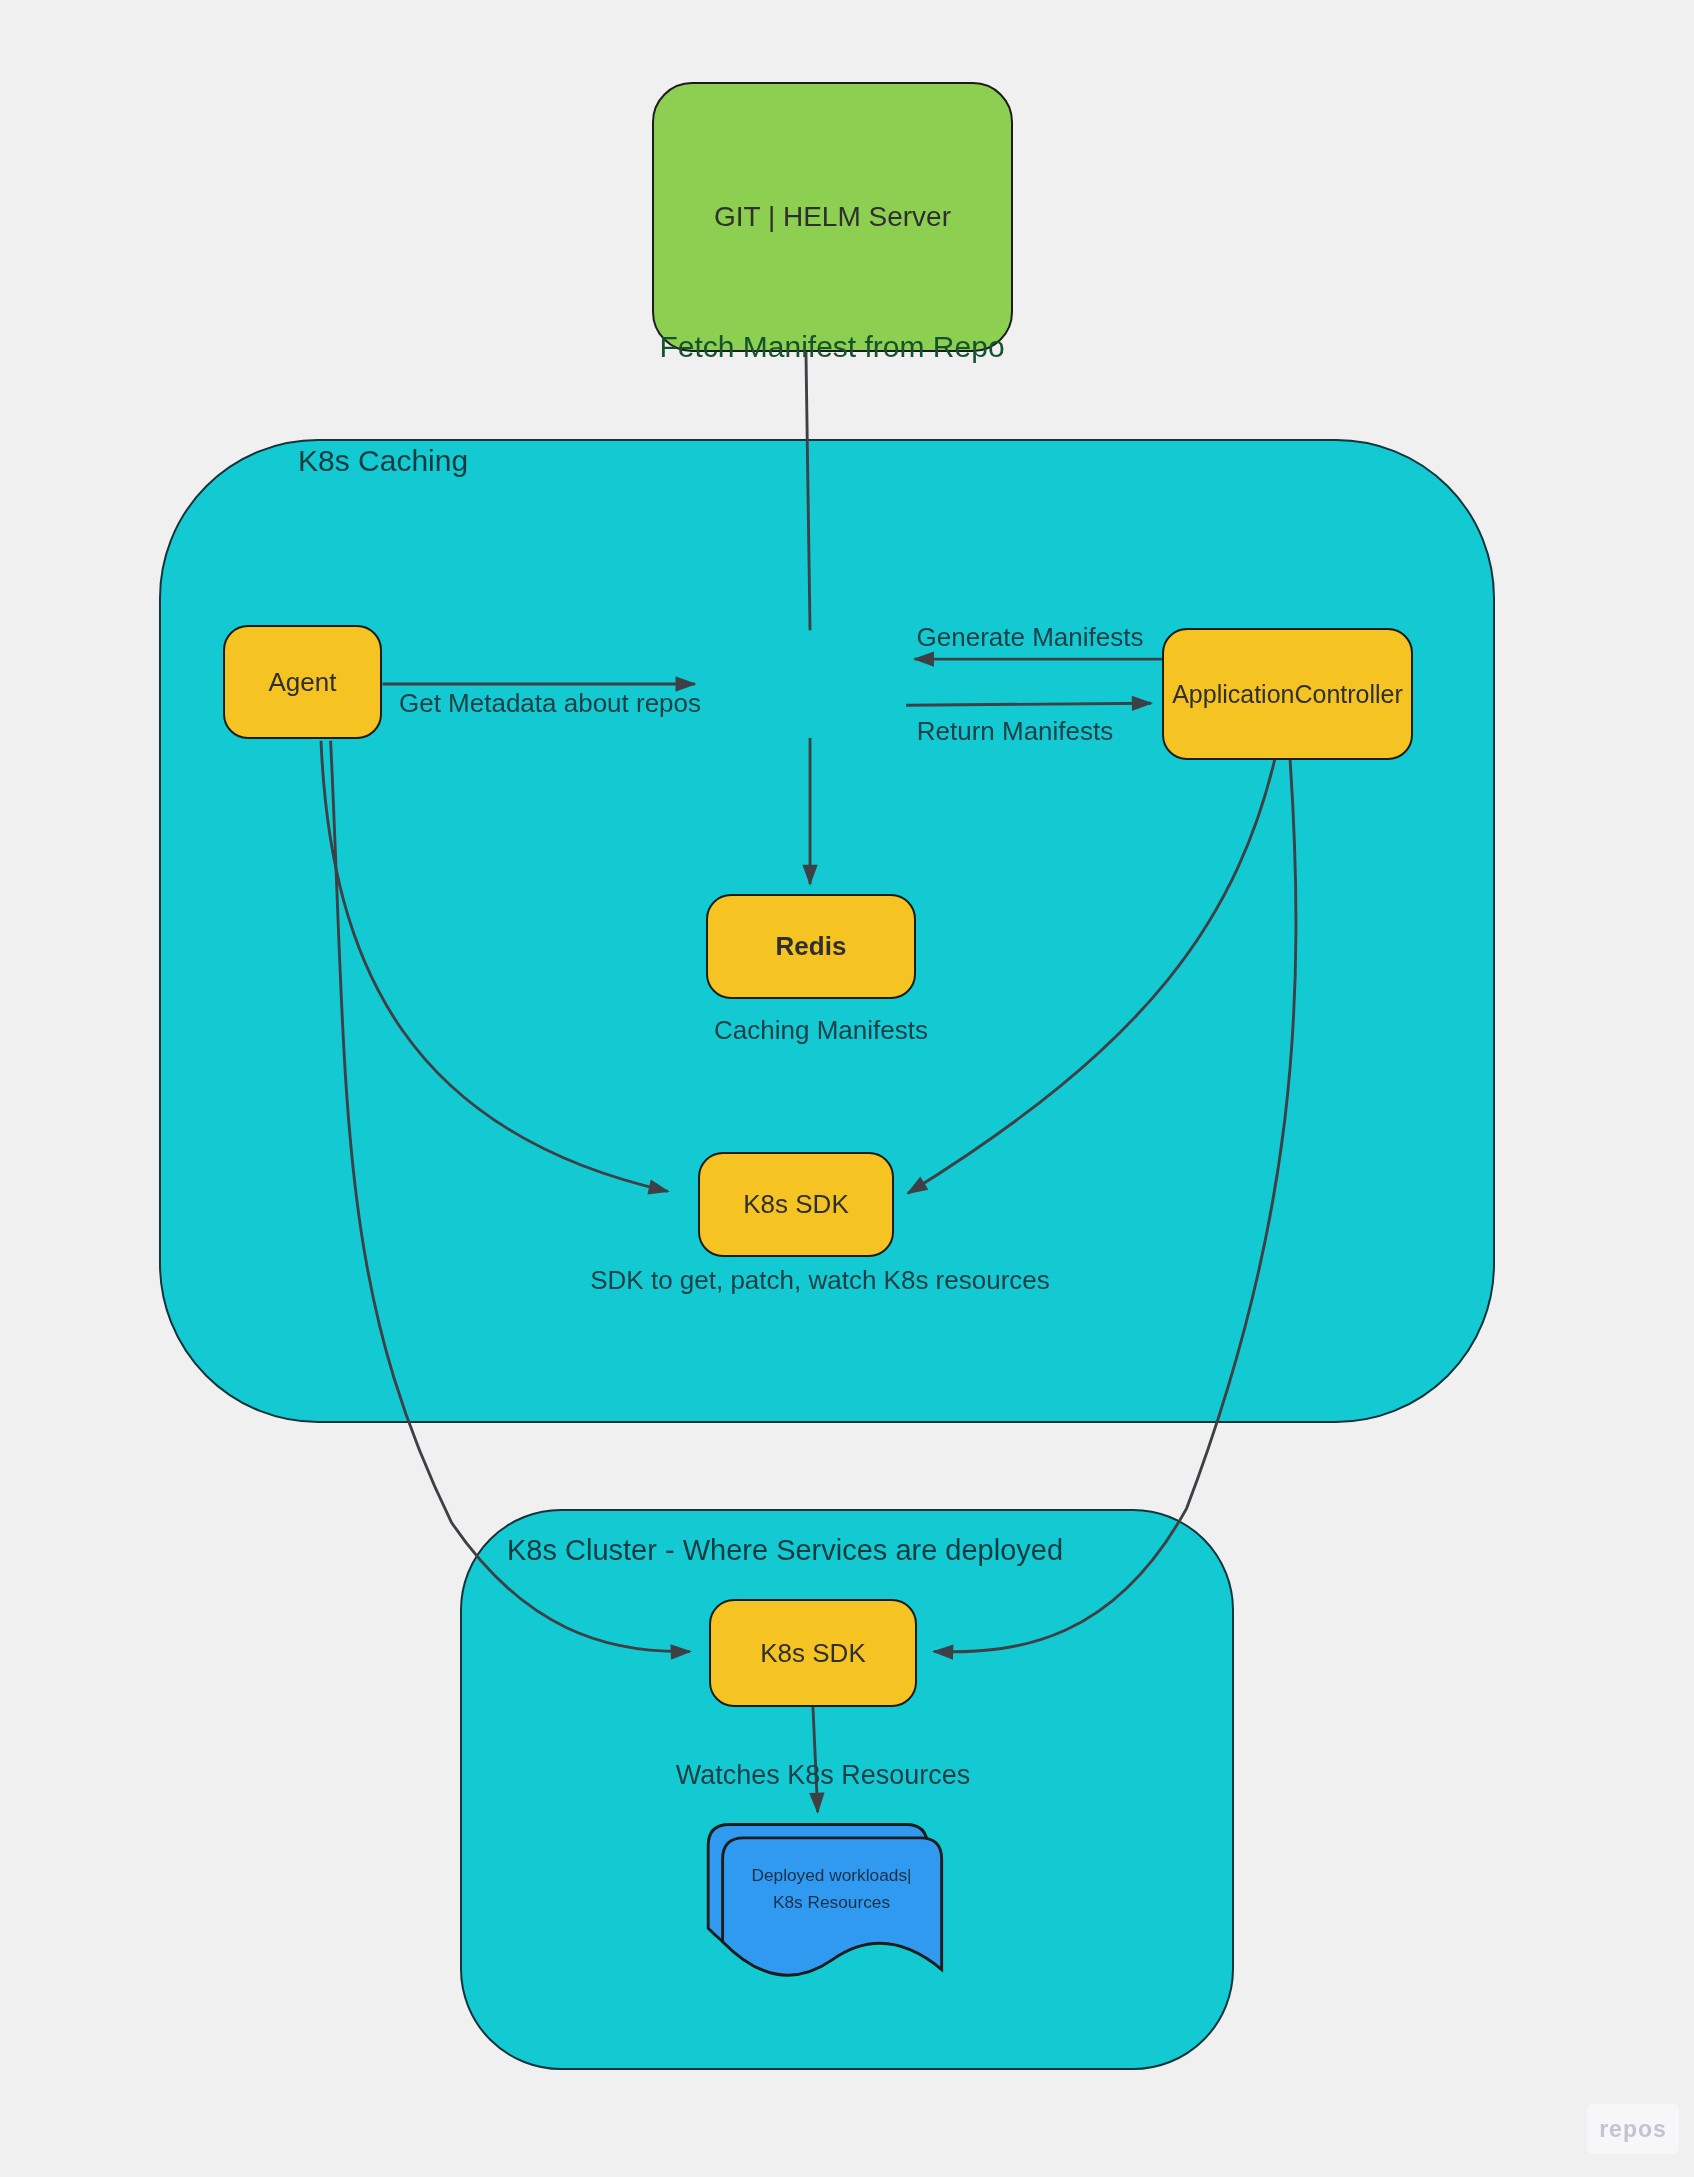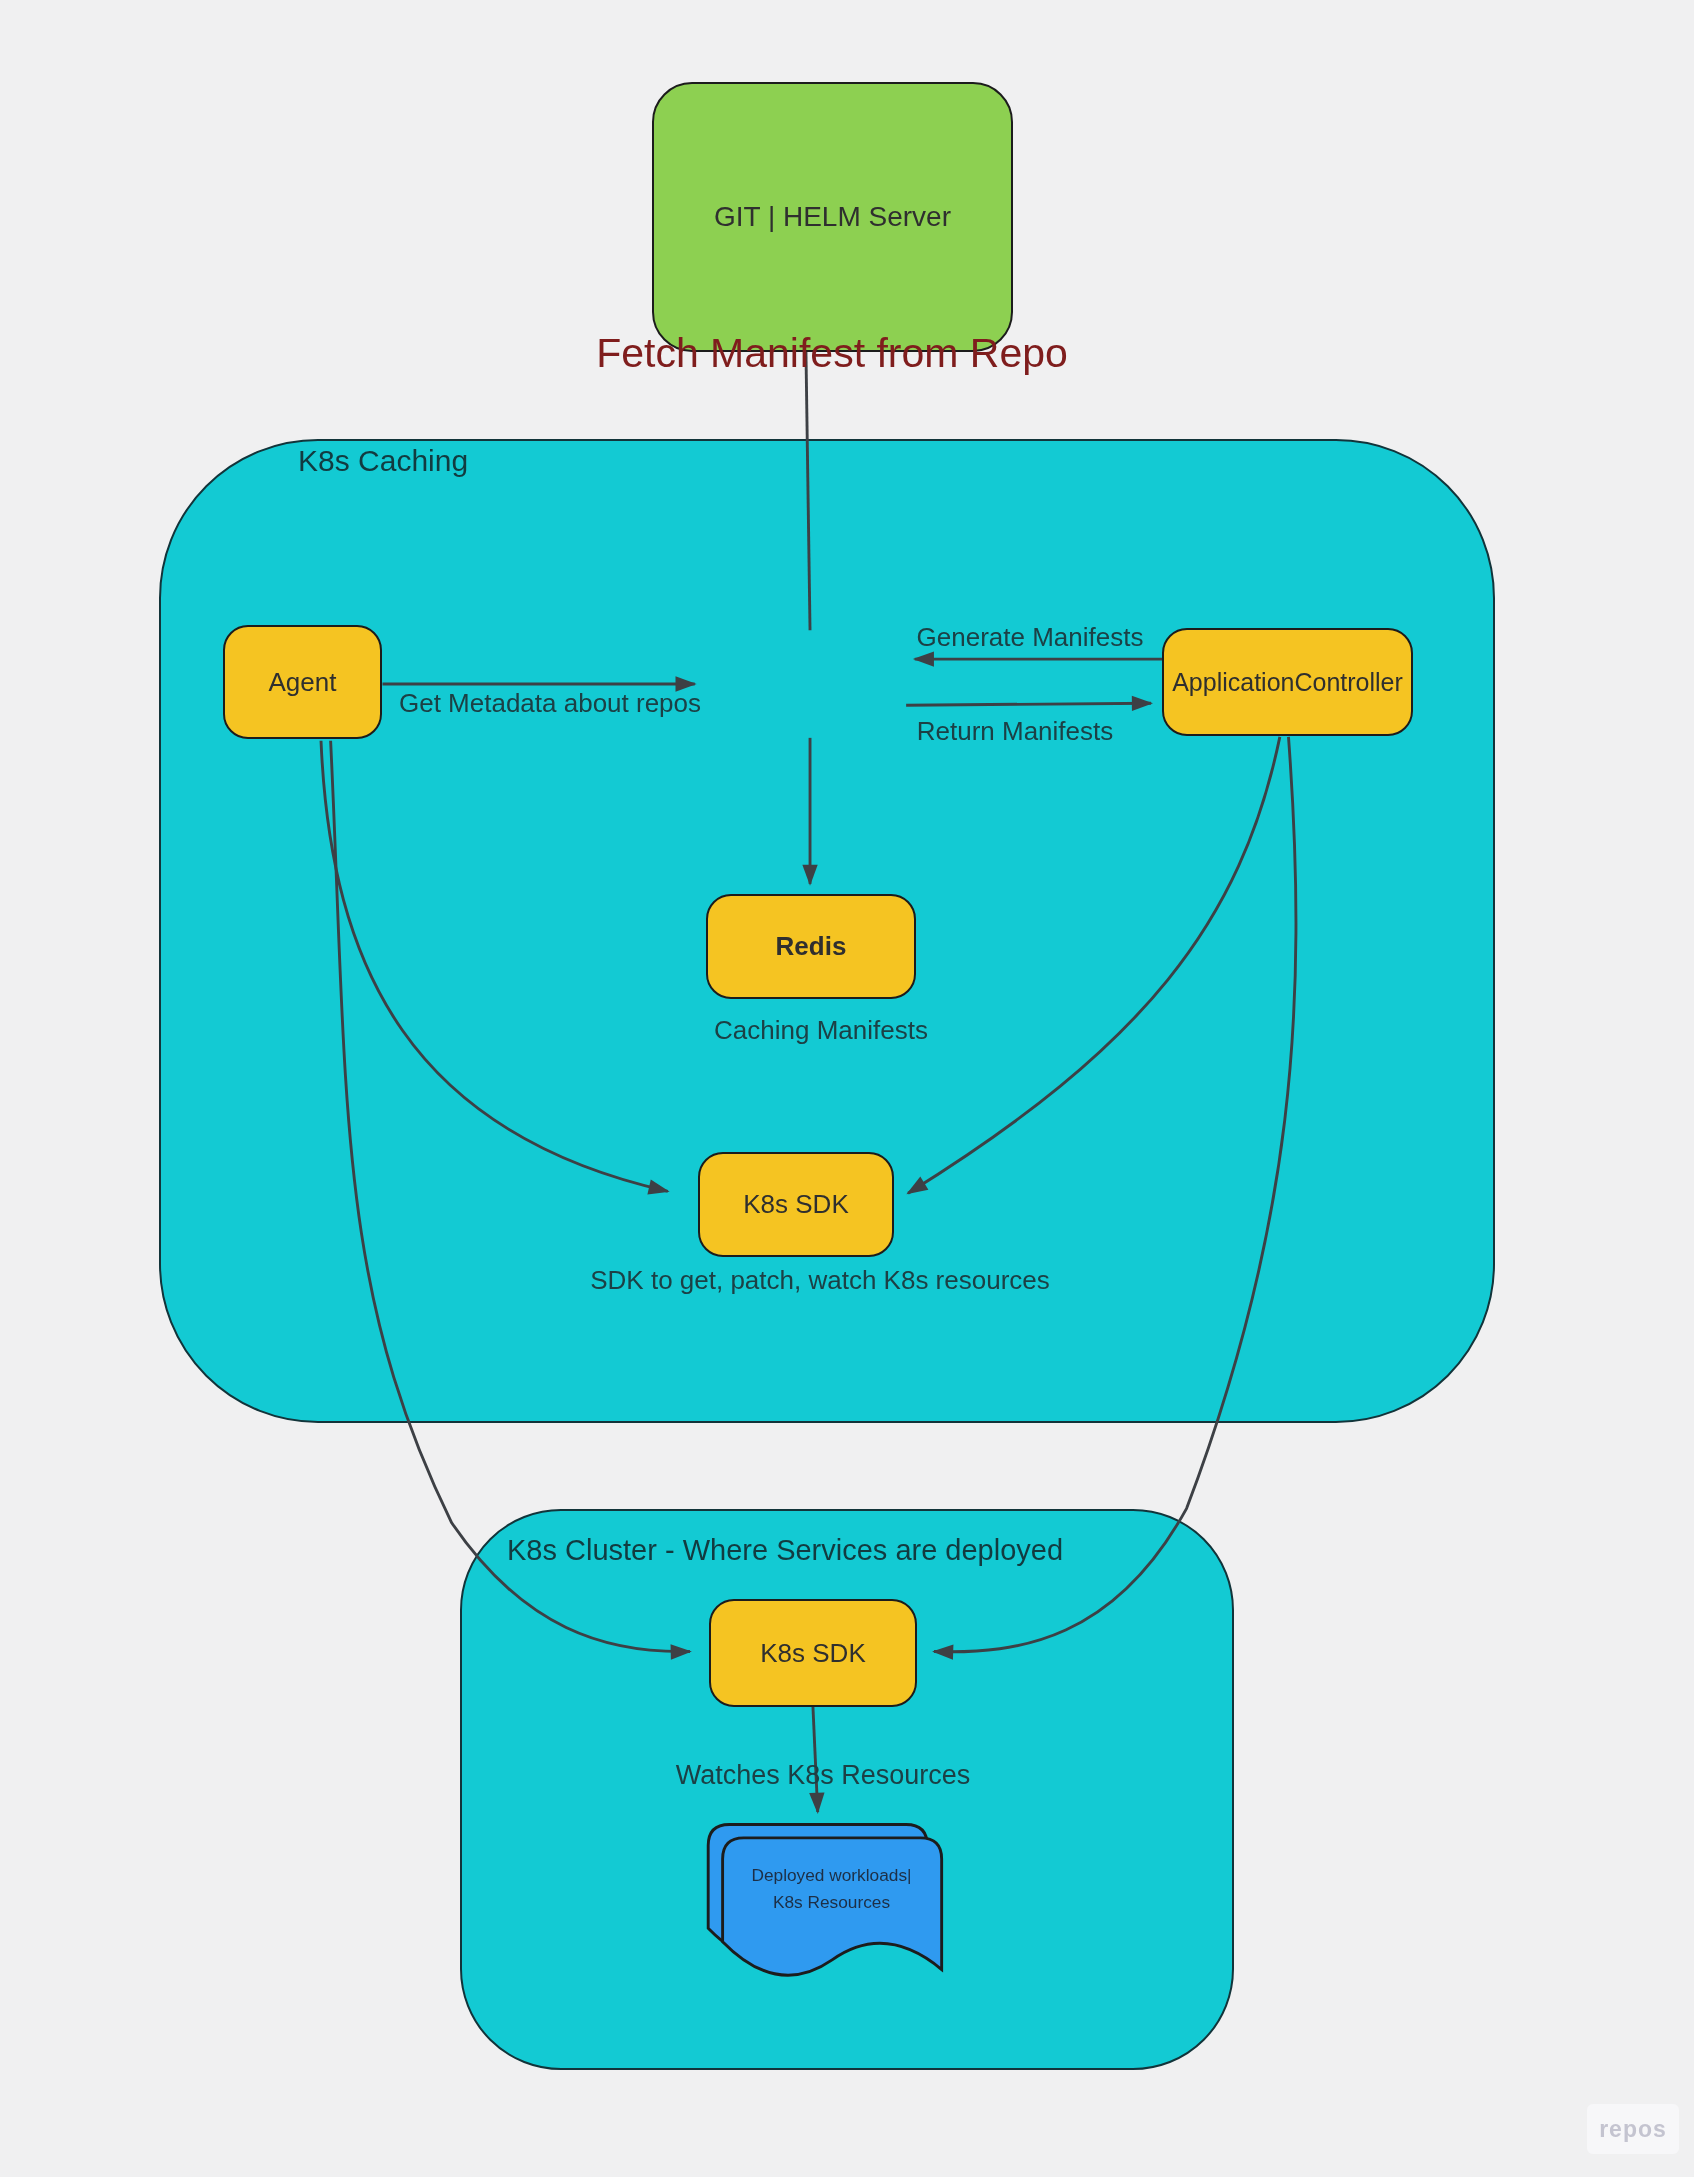--- a/index.html
+++ b/index.html
@@ -29,31 +29,31 @@
   .node{
     position:absolute;display:flex;align-items:center;justify-content:center;
     border:2.9px solid #1c1c1c;box-sizing:border-box;
     font-size:26px;color:#2f2f2f;text-align:center;z-index:3;
   }
   .node.yellow{background:#f5c422;border-radius:25px;}
   .node.green{background:#8dd051;border-radius:40px;font-size:28px;}
   .n-git{left:652px;top:82px;width:361px;height:270px;}
   .n-agent{left:223px;top:625px;width:159px;height:114px;}
   .n-repo{left:706px;top:629px;width:200px;height:108px;}
-  .n-appctrl{left:1162px;top:628px;width:251px;height:108px;font-size:25px;}
+  .n-appctrl{left:1162px;top:628px;width:251px;height:132px;font-size:25px;}
   .n-redis{left:706px;top:894px;width:210px;height:105px;font-weight:bold;}
   .n-sdk1{left:698px;top:1152px;width:196px;height:105px;}
   .n-sdk2{left:709px;top:1599px;width:208px;height:108px;}
 
   
   .lbl{
     position:absolute;transform:translateX(-50%);white-space:nowrap;
     z-index:4;font-size:26px;color:#353b3d;
   }
-  .lbl.big{font-size:41px;color:#7f1d1d;}
+  .lbl.big{font-size:30px;color:#14532d;}
   .lbl.on-teal{color:#1c4045;}
 
   
   .doc-text{
     position:absolute;left:726px;top:1862px;width:211px;z-index:4;
     text-align:center;font-size:17.3px;line-height:27px;color:#1d2f46;
   }
 
   
   .miro-badge{

